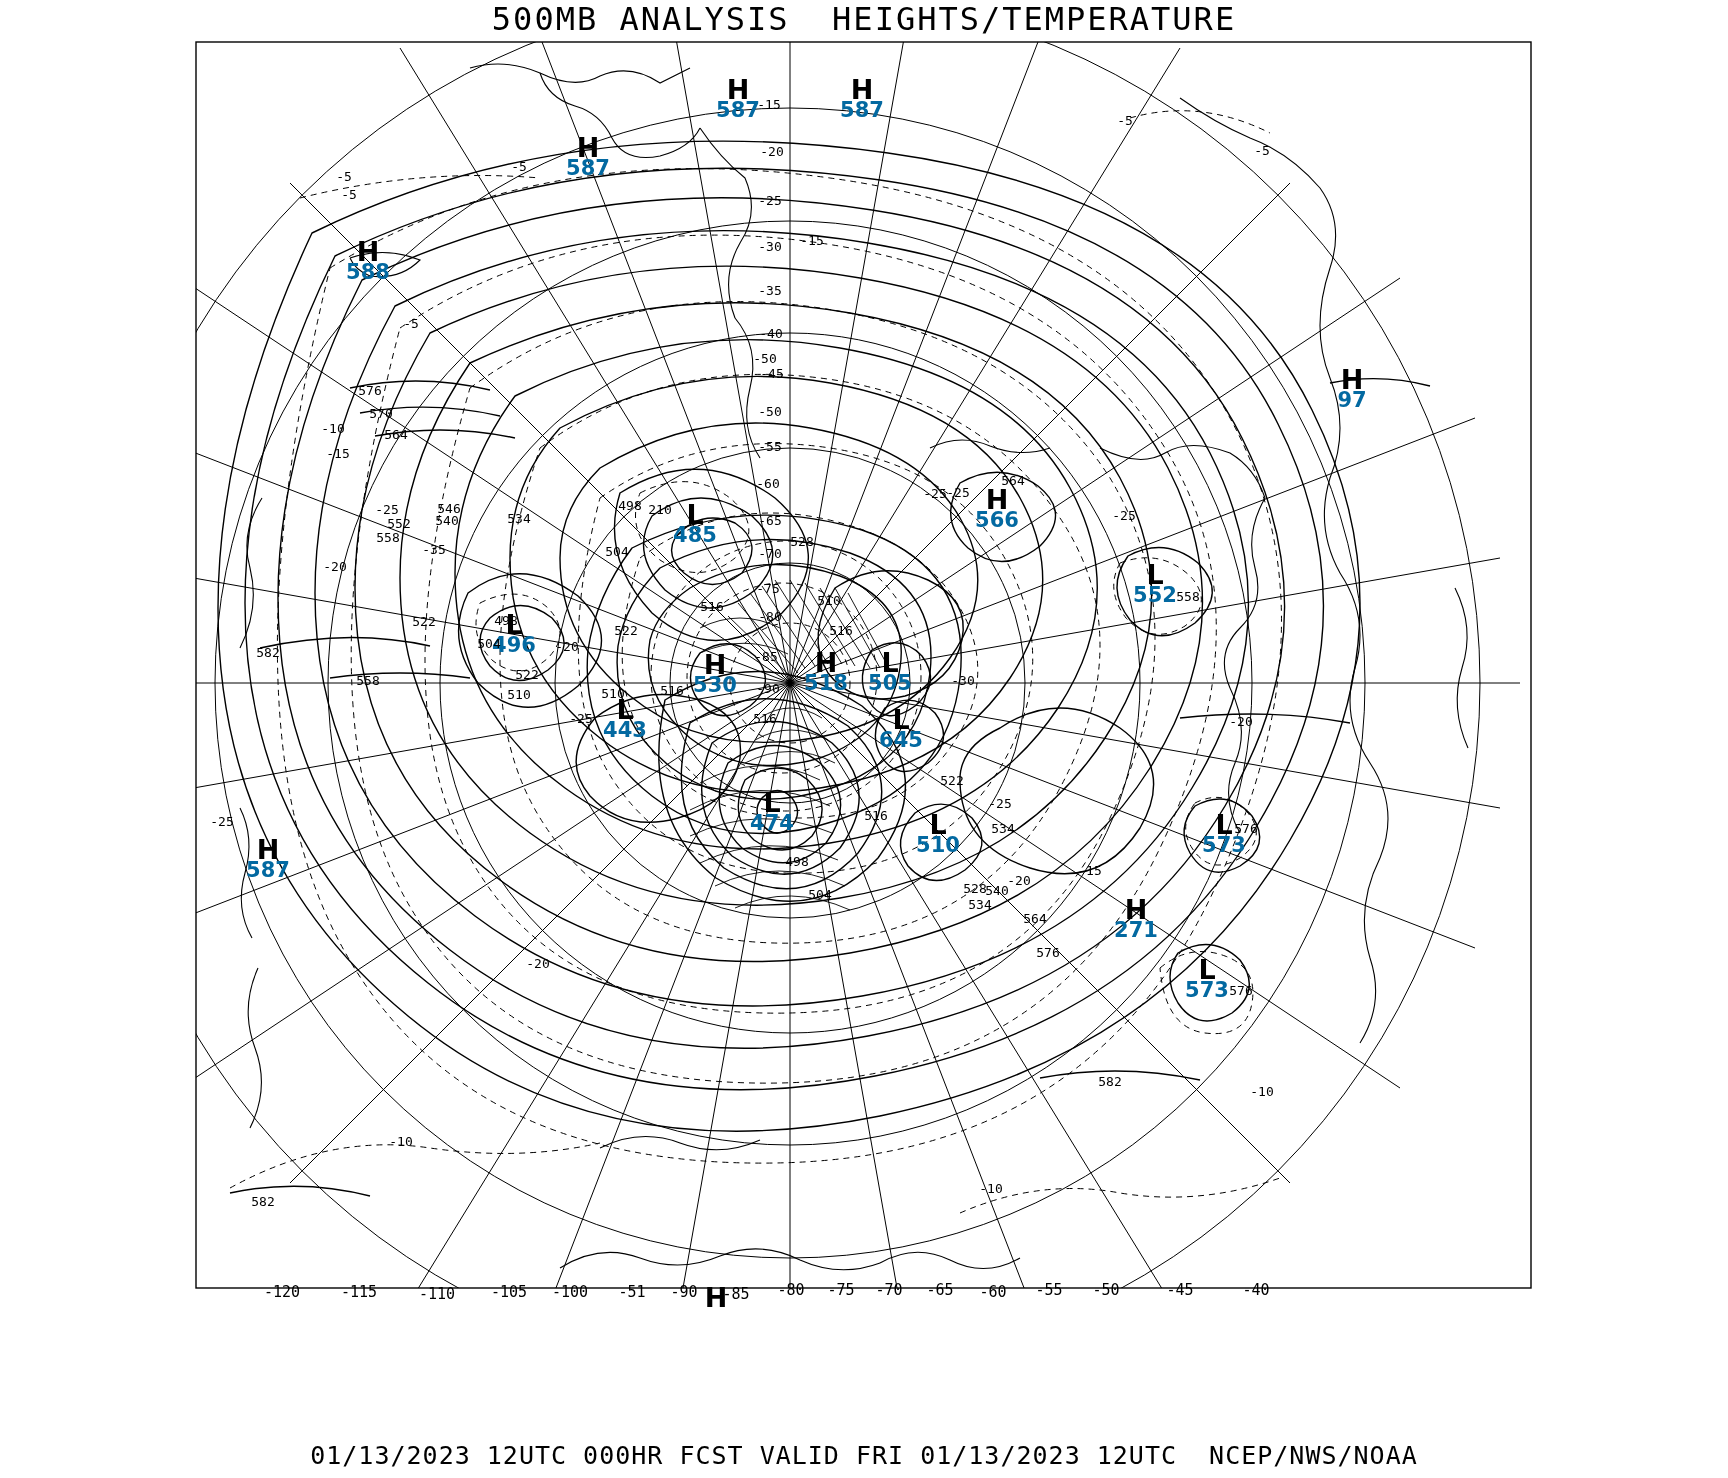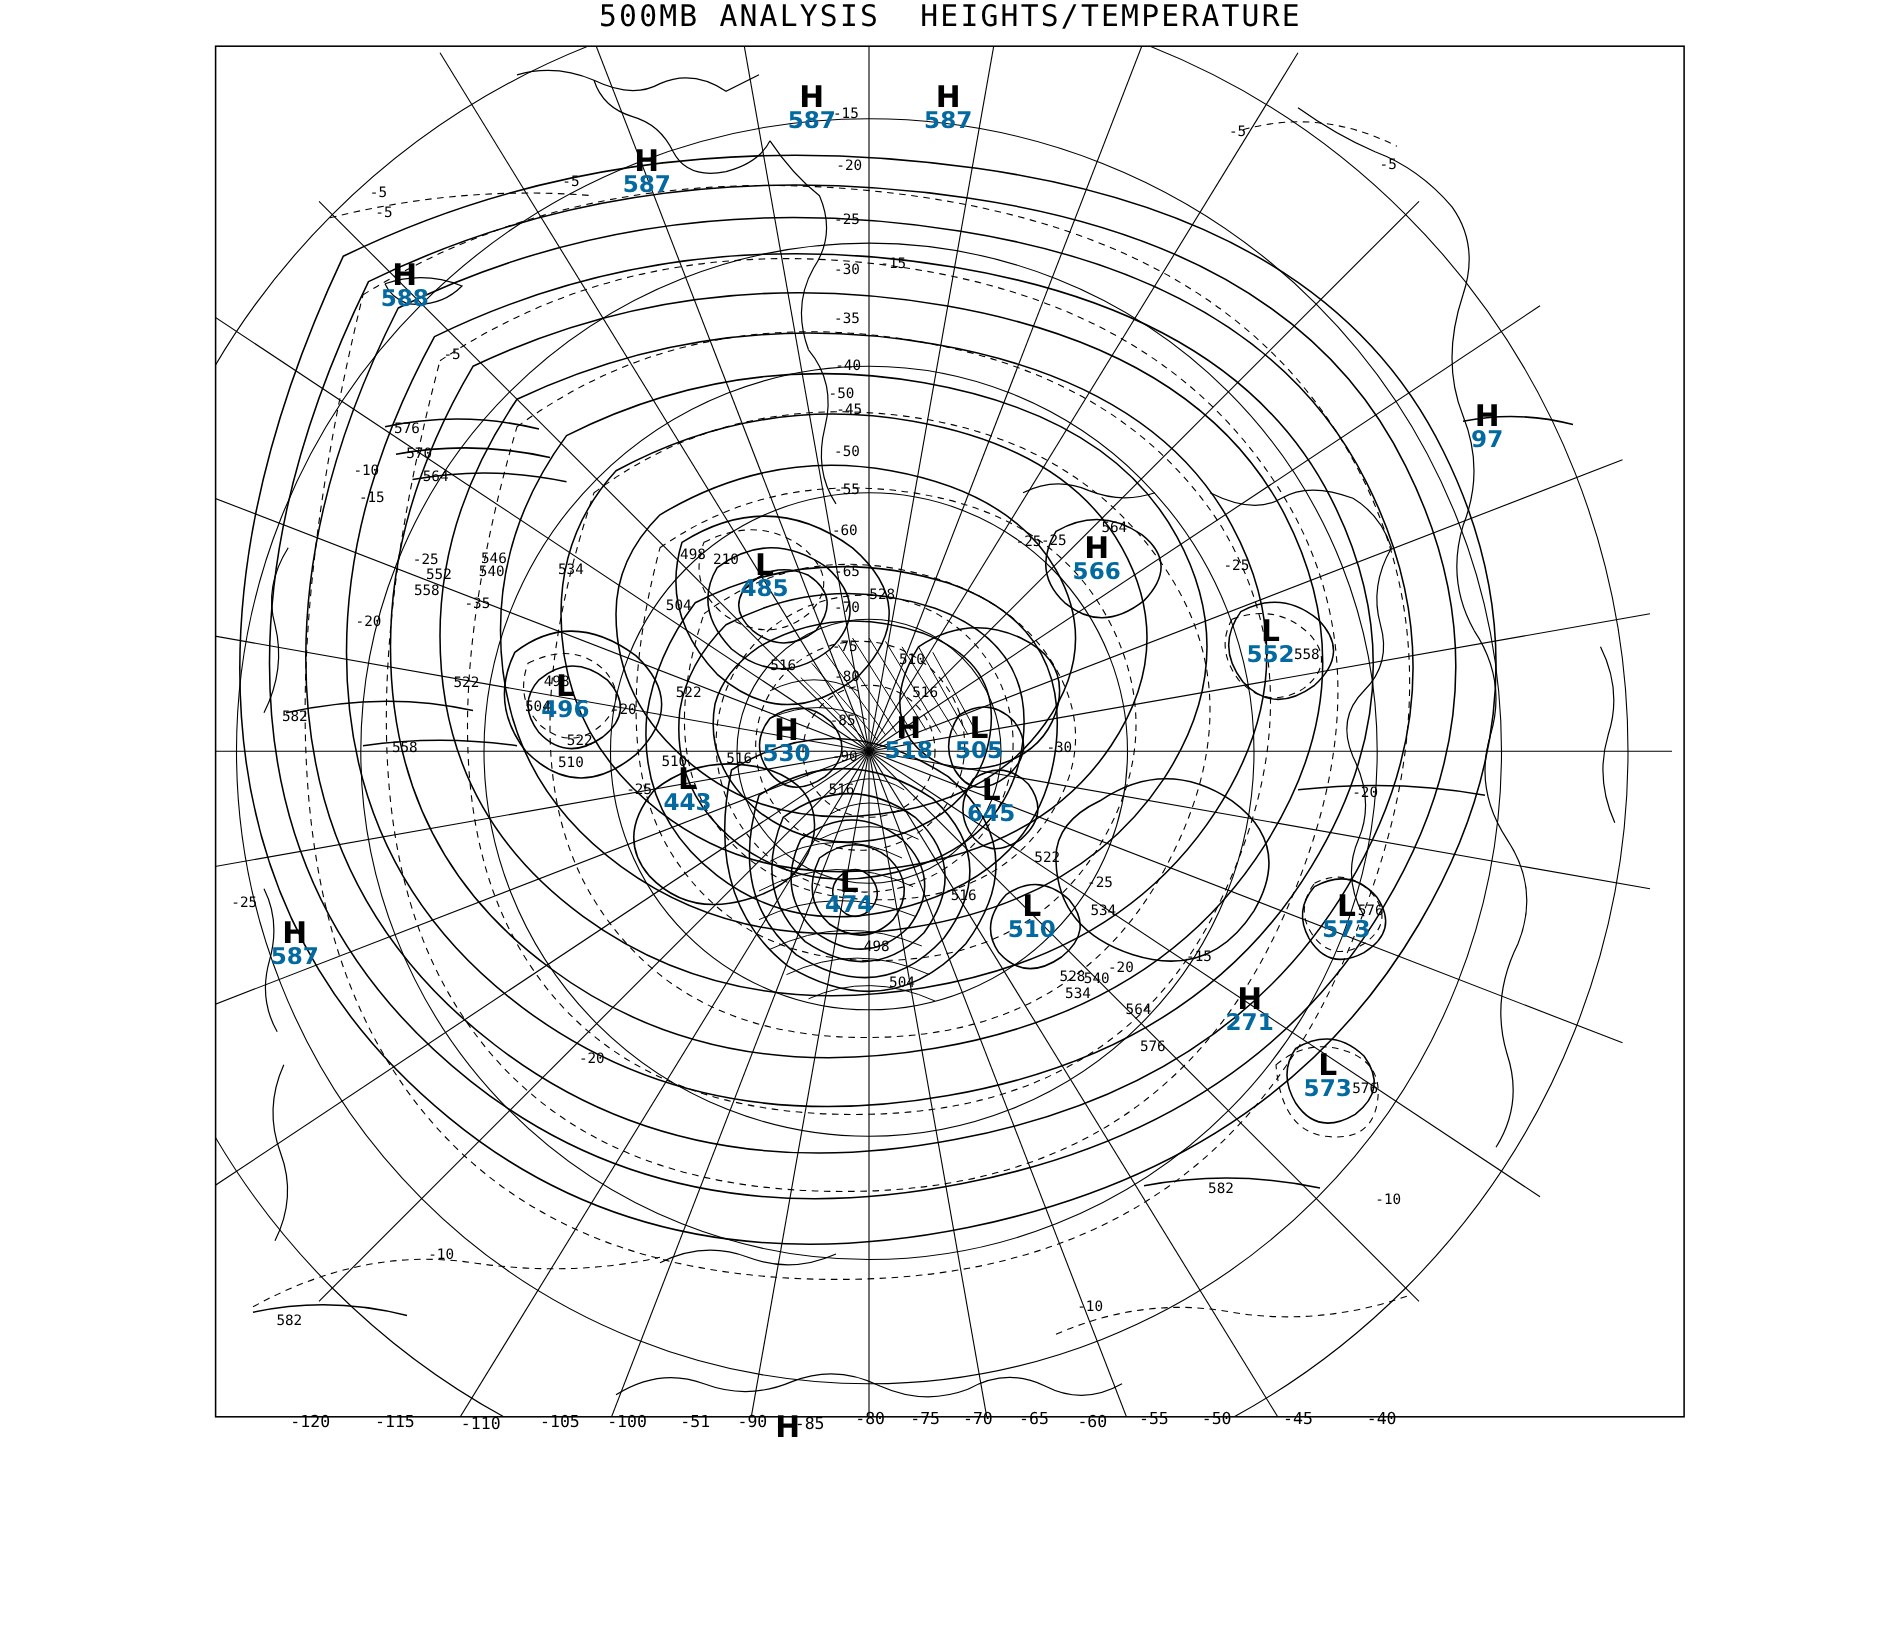--- a/index.html
+++ b/index.html
@@ -2,21 +2,21 @@
 <html><head>
 <meta charset="utf-8">
 <style>
   html,body{margin:0;padding:0;background:#ffffff;}
   body{width:1728px;height:1478px;font-family:"DejaVu Sans Mono",monospace;color:#000;}
   #page{position:relative;width:1728px;height:1478px;overflow:hidden;}
 
   .title{
     position:absolute;top:0;left:0;width:1728px;text-align:center;
     font-family:"DejaVu Sans Mono",monospace;
-    font-size:27px;letter-spacing:2px;font-weight:400;color:#000;
+    font-size:32px;letter-spacing:2px;font-weight:400;color:#000;
     white-space:pre;
   }
   .footer{
     position:absolute;bottom:8px;left:0;width:1728px;text-align:center;
     font-family:"DejaVu Sans Mono",monospace;
     font-size:25px;letter-spacing:1px;color:#000;white-space:pre;
   }
   #mapwrap{position:absolute;left:0;top:28px;width:1728px;height:1400px;}
   svg{display:block;}
 
@@ -425,13 +425,14 @@
       <div class="lonlabel" style="left:889px;top:1262px">-70</div>
       <div class="lonlabel" style="left:940px;top:1262px">-65</div>
       <div class="lonlabel" style="left:993px;top:1264px">-60</div>
       <div class="lonlabel" style="left:1049px;top:1262px">-55</div>
       <div class="lonlabel" style="left:1106px;top:1262px">-50</div>
       <div class="lonlabel" style="left:1180px;top:1262px">-45</div>
       <div class="lonlabel" style="left:1256px;top:1262px">-40</div>
     </div>
   </div>
 
+  <div class="footer">01/13/2023 12UTC 000HR FCST VALID FRI 01/13/2023 12UTC  NCEP/NWS/NOAA</div>
 </div>
 
 </body></html>

